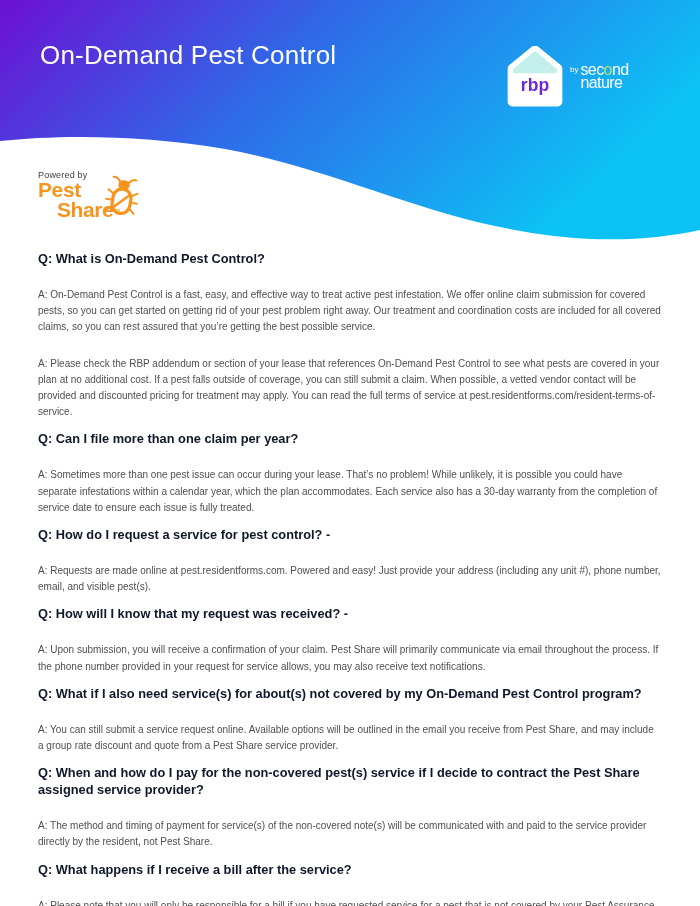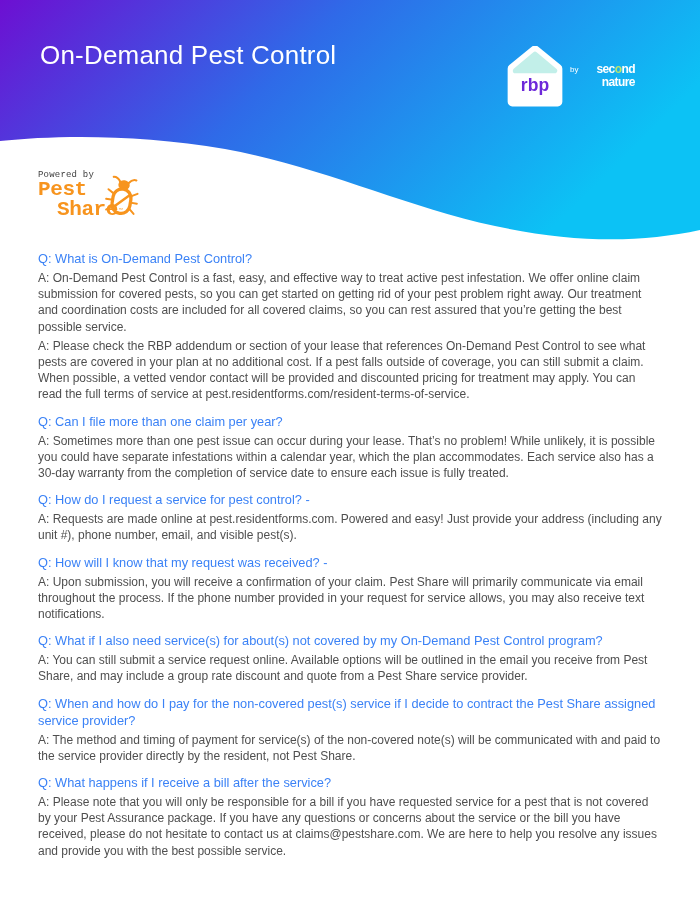--- a/index.html
+++ b/index.html
@@ -13,36 +13,36 @@
   .header{position:relative;width:636px;height:250px;}
   .header-svg{position:absolute;left:0;top:0;width:700px;height:250px;display:block;}
   .titles{position:absolute;left:40px;top:40px;color:#ffffff;}
   .title-1{font-size:26px;font-weight:400;letter-spacing:.2px;line-height:30px;}
   .title-2{font-size:26px;font-weight:700;letter-spacing:.2px;line-height:30px;margin-top:7px;}
   
   .rbp-badge{position:absolute;left:506px;top:46px;width:58px;height:64px;}
   .rbp-badge svg{display:block;width:58px;height:64px;}
   .rbp-text{font-family:"Liberation Sans", sans-serif;font-weight:bold;}
   
-  .second-nature{position:absolute;left:570px;top:63px;display:flex;align-items:flex-start;gap:18px;}
+  .second-nature{position:absolute;left:570px;top:63px;display:flex;align-items:flex-start;gap:2px;}
   .sn-by{font-size:8px;color:#ffffff;font-weight:400;margin-top:2px;}
-  .sn-text{color:#ffffff;font-weight:700;font-size:12px;line-height:13px;letter-spacing:-.6px;text-align:right;}
+  .sn-text{color:#ffffff;font-weight:400;font-size:16px;line-height:13px;letter-spacing:-.6px;}
   .sn-accent{color:#b7e56e;}
   
-  .pest-share{position:absolute;left:38px;top:170px;width:120px;font-family:Liberation Mono, monospace;}
+  .pest-share{position:absolute;left:38px;top:170px;width:120px;}
   .ps-powered{font-size:9px;color:#3d3d3d;letter-spacing:.2px;}
   .ps-word{color:#f7941e;font-weight:700;font-size:21px;line-height:20px;letter-spacing:-.4px;}
   .ps-word2{margin-left:19px;position:relative;display:inline-block;}
   .ps-tm{font-size:6px;color:#f7941e;vertical-align:top;position:relative;top:1px;margin-left:1px;font-weight:400;}
   .ps-bug{position:absolute;left:66px;top:3px;transform:rotate(9deg);}
   
   .faq{padding:0 38px 0 38px;}
-  .q{color:#3b82f6;font-weight:400;font-size:12.8px;line-height:17px;margin:10px 0 0 0;}
+  .q{color:#0f172a;font-weight:700;font-size:12.8px;line-height:17px;margin:10px 0 0 0;}
   .q:first-child{margin-top:0;}
-  .a{color:#4f4f4f;font-size:12px;line-height:16.2px;margin:3px 0 0 0;}
+  .a{color:#4f4f4f;font-size:10px;line-height:16.2px;margin:20px 0 0 0;}
 </style>
 </head>
 <body>
 
 <div class="header">
   <svg class="header-svg" viewBox="0 0 700 250" preserveAspectRatio="none" aria-hidden="true">
     <defs>
       <linearGradient id="hg" x1="0" y1="0" x2="1" y2="0.35">
         <stop offset="0" stop-color="#6d0fd2"></stop>
         <stop offset="0.45" stop-color="#2f6ae8"></stop>

